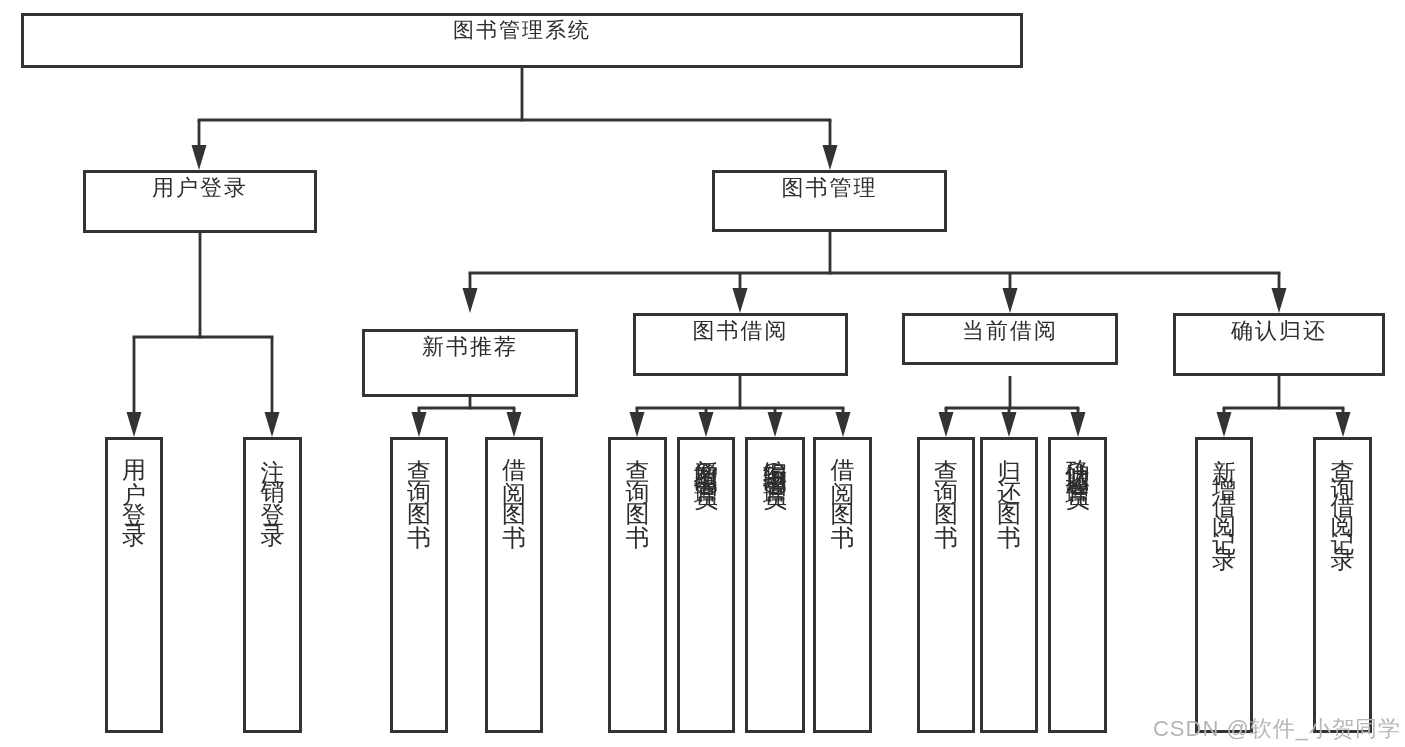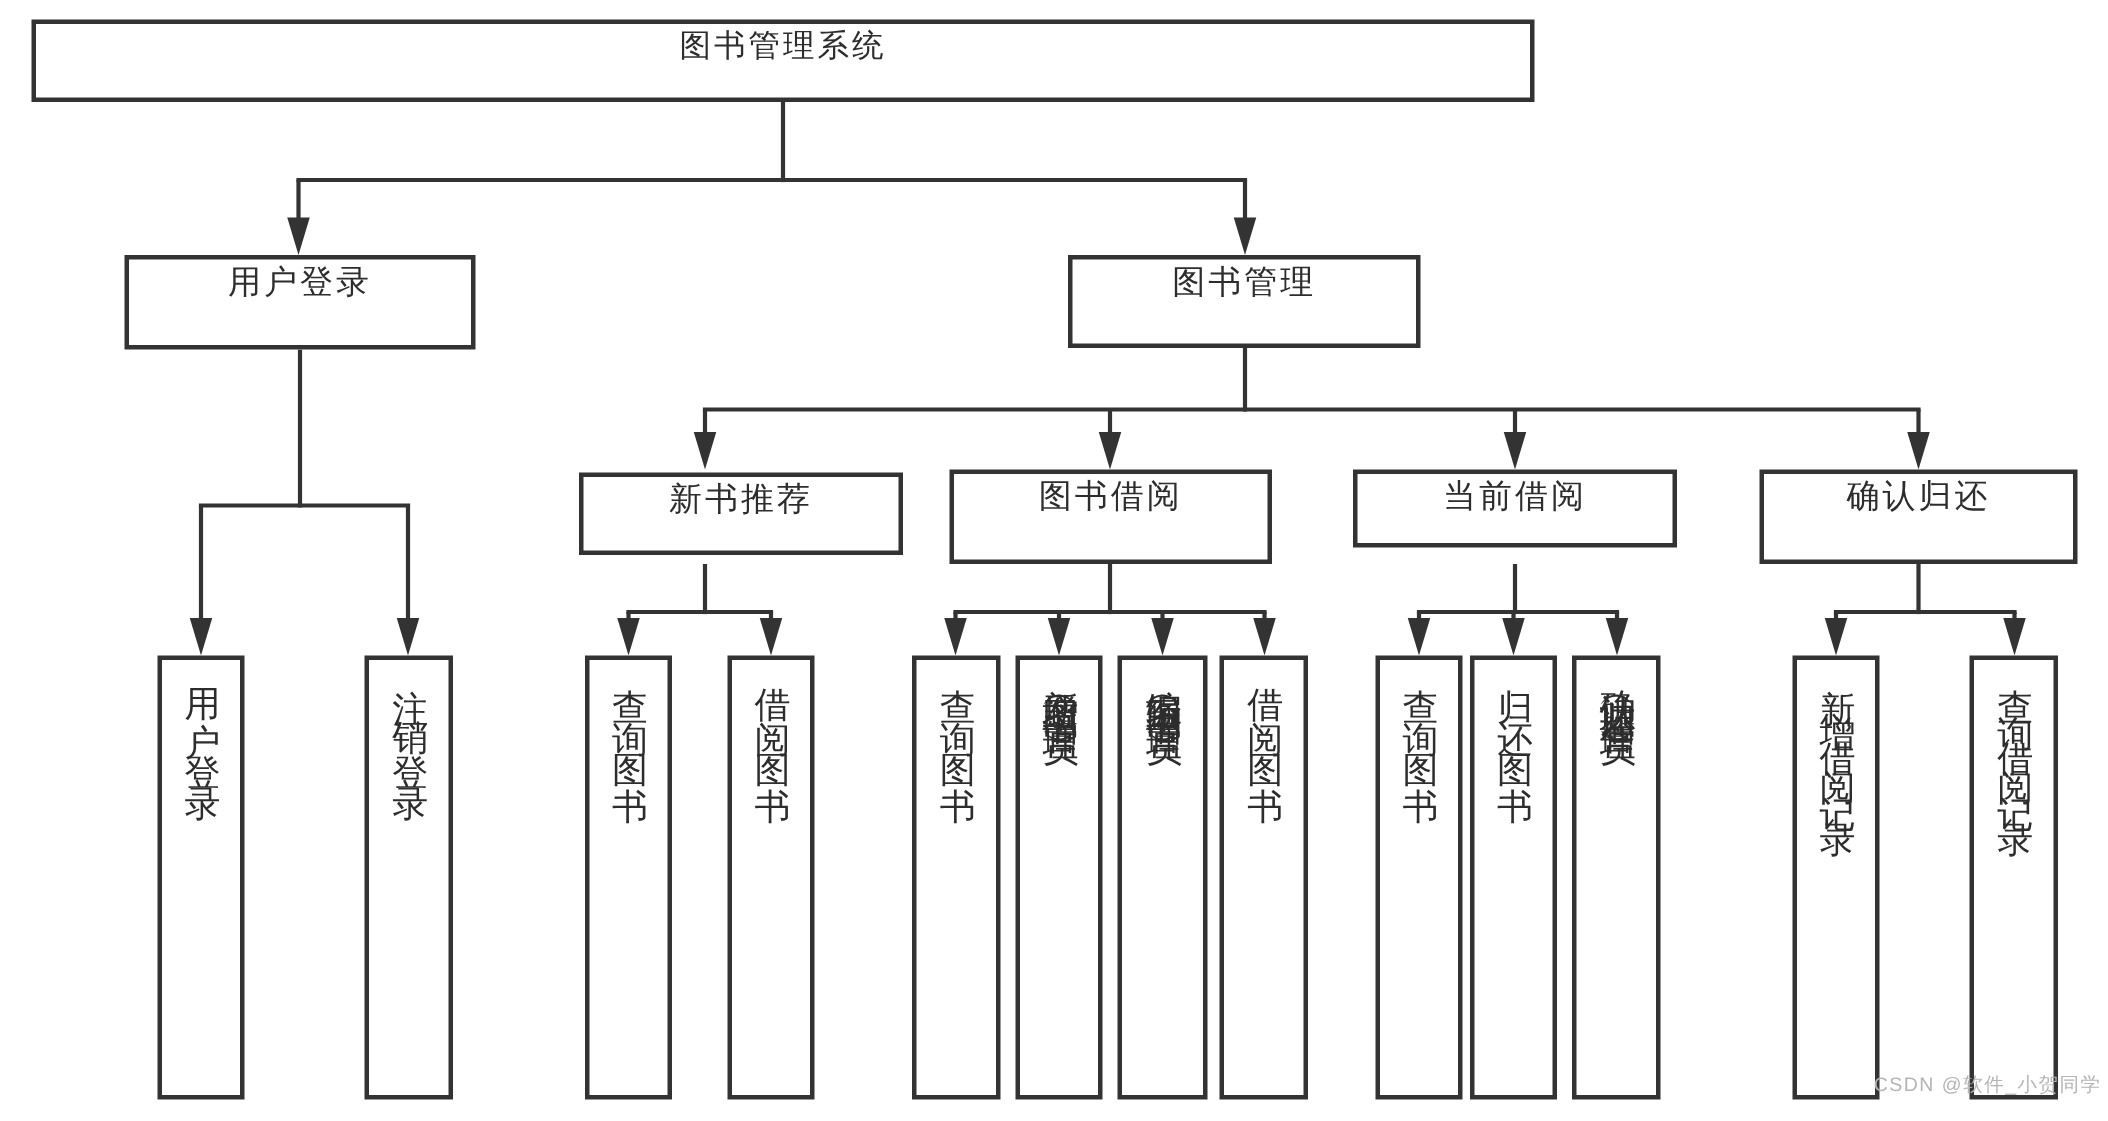--- a/index.html
+++ b/index.html
@@ -17,21 +17,21 @@
   }
   .hbox{font-size:22px;letter-spacing:2px;}
   .root{font-size:21px;letter-spacing:2px;}
   .vbox{}
   .vtext{
     writing-mode:vertical-rl;text-orientation:mixed;
     font-size:24px;line-height:1.0;white-space:nowrap;
   }
   #watermark{
     position:absolute;right:4px;top:714px;z-index:3;
-    font-size:13px;color:#b5b5b5;letter-spacing:1px;text-align:center;
+    font-size:22px;color:#b5b5b5;letter-spacing:1px;text-align:center;
   }
 </style>
 </head>
 <body>
 
 <div id="stage">
 
   <svg id="wires" viewBox="0 0 1405 747" xmlns="http://www.w3.org/2000/svg">
     <g stroke="#333333" stroke-width="2.8" fill="none">
 
@@ -102,21 +102,21 @@
     <span>图书管理系统</span>
   </div>
 
   <div class="node hbox" style="left:83px;top:170px;width:234px;height:63px;">
     <span>用户登录</span>
   </div>
   <div class="node hbox" style="left:712px;top:170px;width:235px;height:62px;">
     <span>图书管理</span>
   </div>
 
-  <div class="node hbox" style="left:362px;top:315px;width:216px;height:55px;margin-left:24px;">
+  <div class="node hbox" style="left:362px;top:329px;width:216px;height:68px;">
     <span>新书推荐</span>
   </div>
   <div class="node hbox" style="left:633px;top:313px;width:215px;height:63px;">
     <span>图书借阅</span>
   </div>
   <div class="node hbox" style="left:902px;top:313px;width:216px;height:52px;">
     <span>当前借阅</span>
   </div>
   <div class="node hbox" style="left:1173px;top:313px;width:212px;height:63px;">
     <span>确认归还</span>

